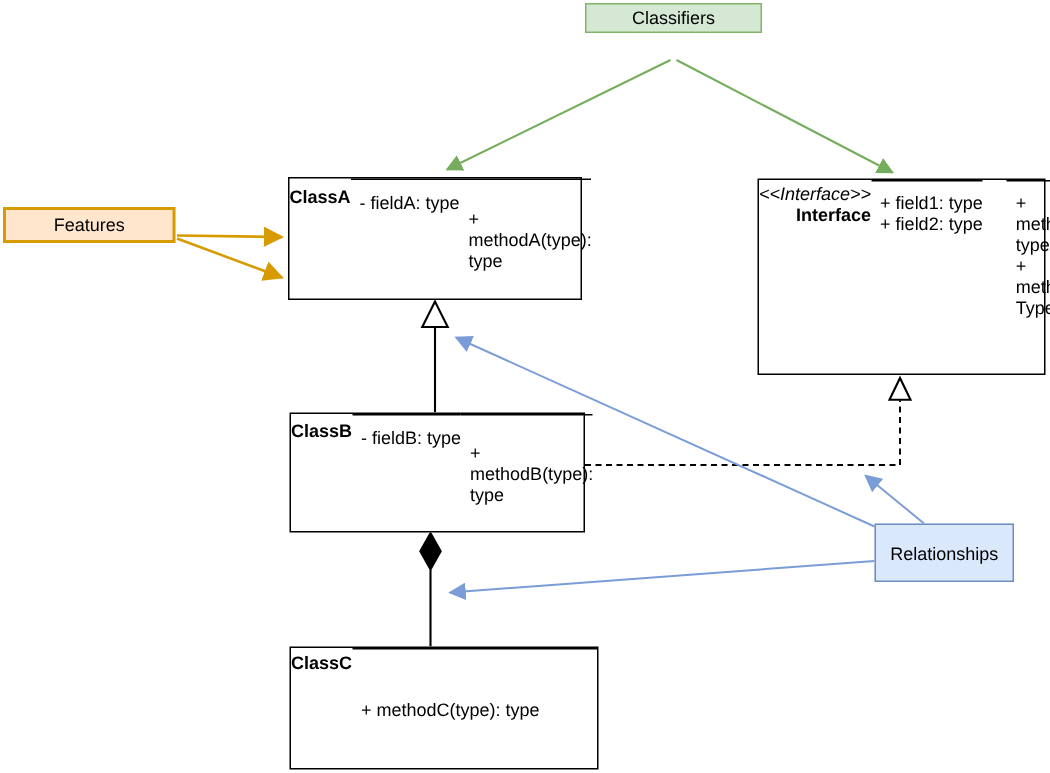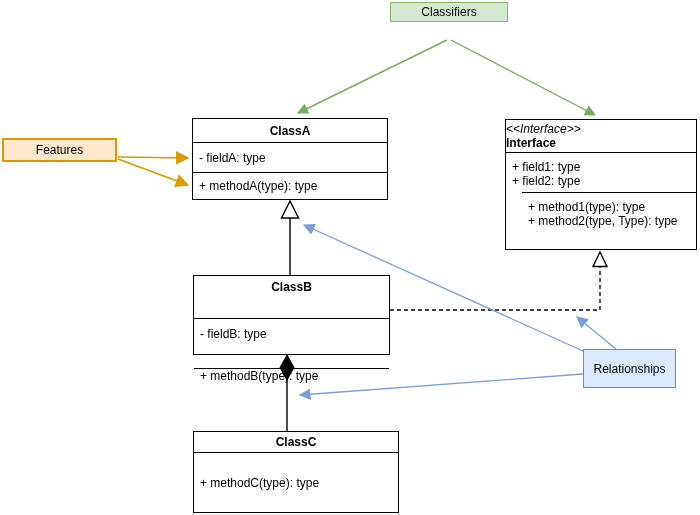--- a/index.html
+++ b/index.html
@@ -15,21 +15,21 @@
     position: absolute;
     left: 0; top: 0;
     pointer-events: none;
   }
   .uml-class {
     position: absolute;
     box-sizing: border-box;
     background: #ffffff;
     border: 1.5px solid #000000;
     display: flex;
-    flex-direction: column;
+    flex-direction: row;
     font-size: 12px;
     color: #000000;
   }
   .uml-title {
     font-weight: bold;
     display: flex;
     align-items: center;
     justify-content: center;
     flex: 0 0 auto;
   }
@@ -45,21 +45,21 @@
     border-top: 1px solid #000000;
     padding: 7px 0 0 6px;
     line-height: 14px;
     flex: 0 0 auto;
     box-sizing: border-box;
   }
   .uml-multirow.grow { flex: 1 1 auto; margin-left: 16px; }
   .uml-header {
     display: flex;
     flex-direction: column;
-    align-items: flex-start;
+    align-items: flex-end;
     justify-content: center;
     line-height: 14px;
     flex: 0 0 auto;
   }
   .stereotype { font-style: italic; }
   .iface-name { font-weight: bold; }
   .note {
     position: absolute;
     box-sizing: border-box;
     display: flex;
@@ -136,21 +136,21 @@
     <div class="uml-multirow" style="height:40px;">
       <div>+ field1: type</div>
       <div>+ field2: type</div>
     </div>
     <div class="uml-multirow grow">
       <div>+ method1(type): type</div>
       <div>+ method2(type, Type): type</div>
     </div>
   </div>
 
-  <div class="uml-class" style="left:193px; top:275px; width:197px; height:80px;gap:20px;">
+  <div class="uml-class" style="left:193px; top:275px; width:197px; height:80px;">
     <div class="uml-title" style="height:22px;">ClassB</div>
     <div class="uml-row" style="height:29px;">- fieldB: type</div>
     <div class="uml-row grow">+ methodB(type): type</div>
   </div>
 
   <div class="uml-class" style="left:193px; top:431px; width:206px; height:82px;text-align:center;">
     <div class="uml-title" style="height:20px;">ClassC</div>
     <div class="uml-row grow">+ methodC(type): type</div>
   </div>
 

